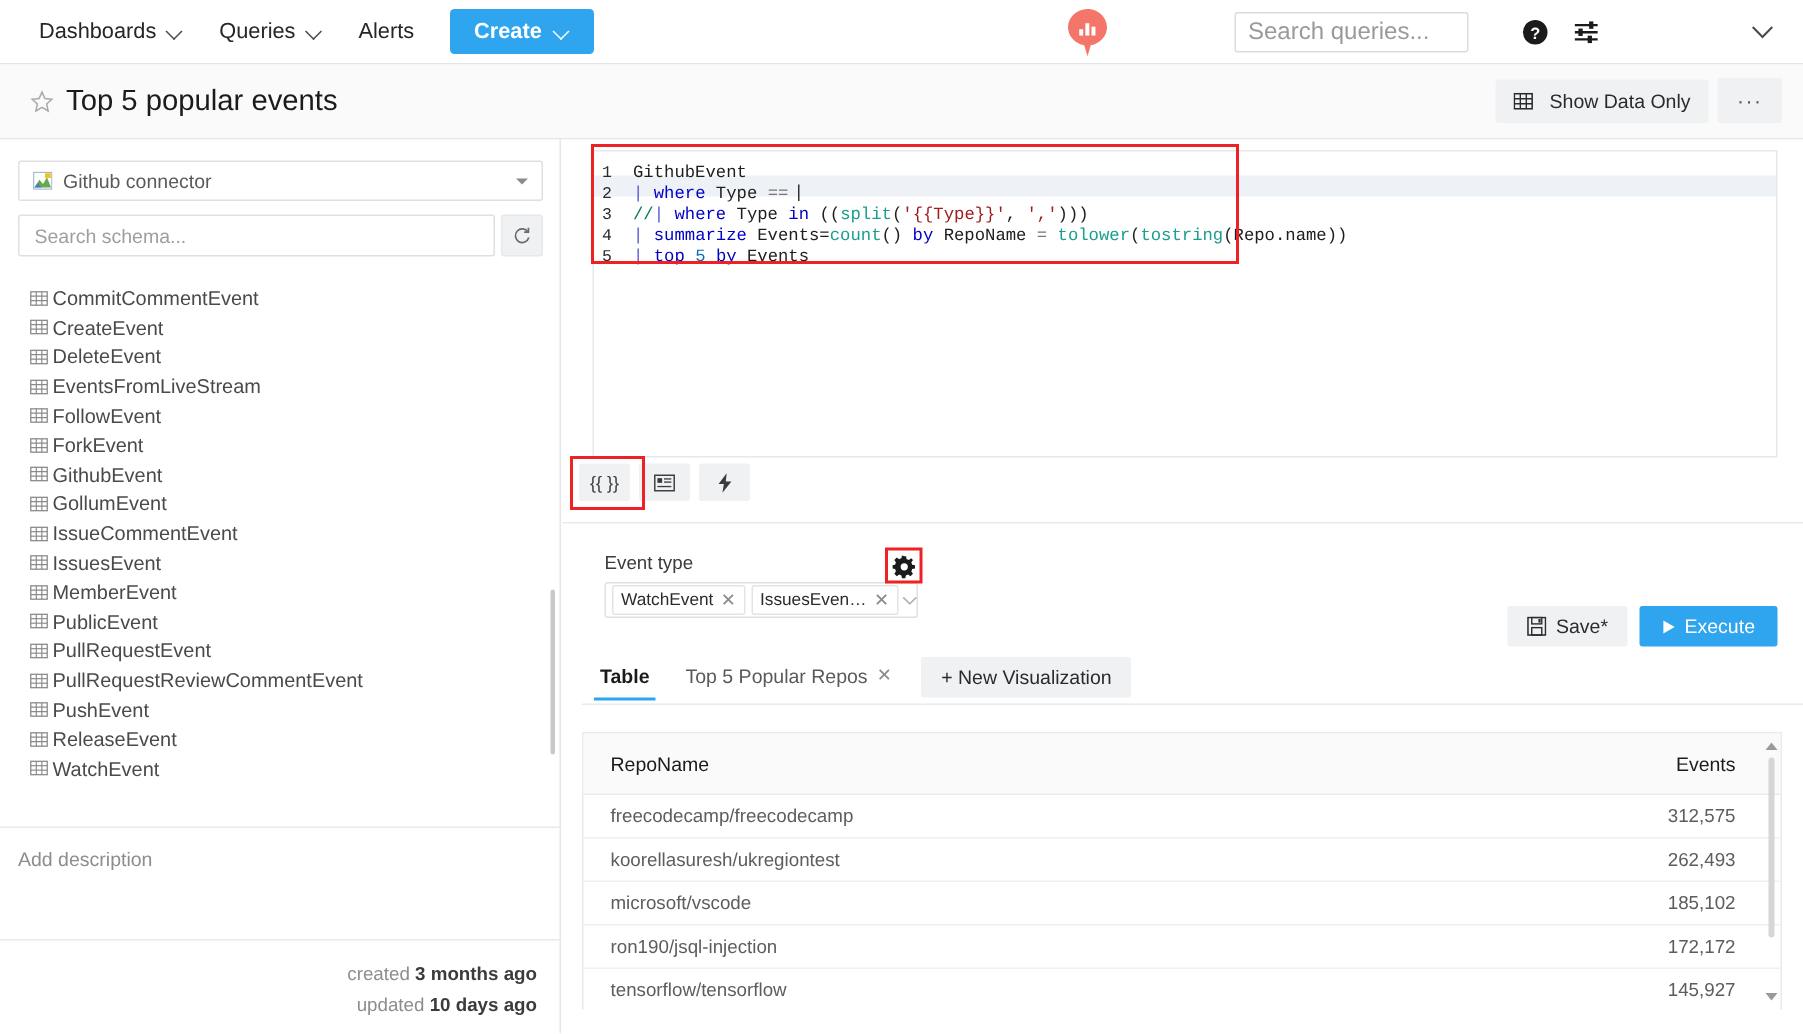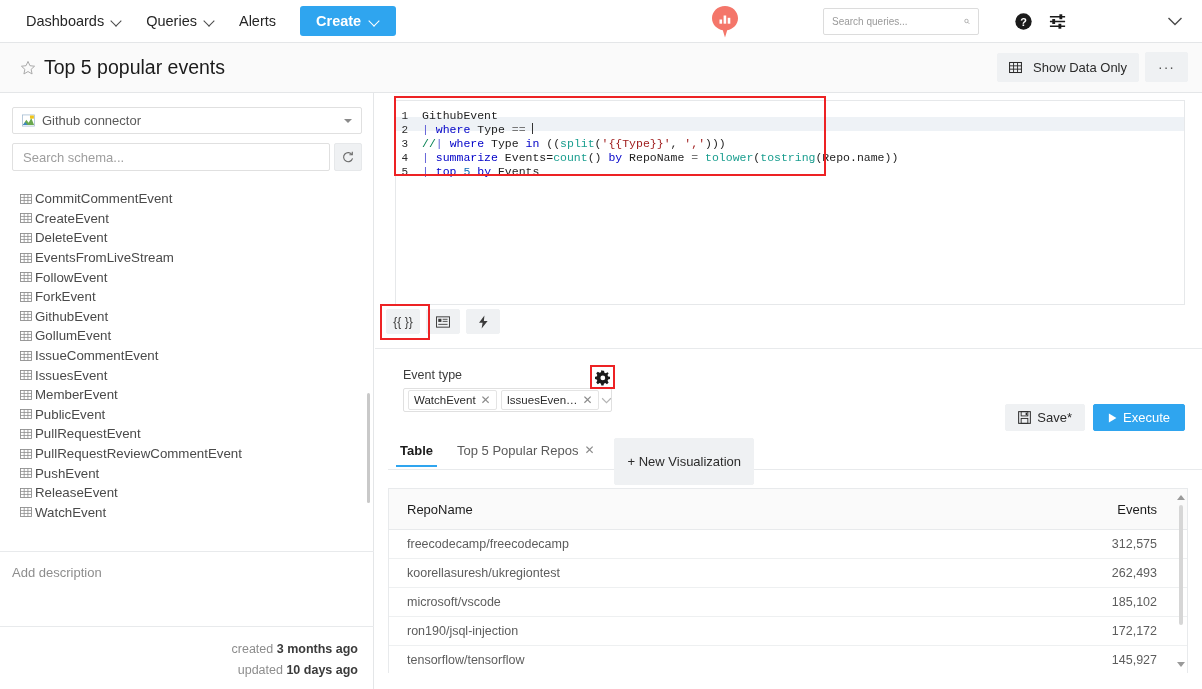--- a/index.html
+++ b/index.html
@@ -44,21 +44,21 @@
   .nav-right {
     position:absolute; right:0; top:0; height:43px;
     display:flex; align-items:center; gap:0; padding-right:10px;
   }
   .search-box {
     position:absolute; left:823px; top:8px; width:156px; height:27px;
     border:1px solid #dcdcdc; background:#fff; border-radius:2px;
     display:flex; align-items:center; padding:0 8px;
   }
   .search-box input {
-    border:none; outline:none; font-size:10px; color:#a21caf;
+    border:none; outline:none; font-size:16px; color:#a21caf;
     font-family:"Liberation Sans", sans-serif; flex:1; background:transparent;
   }
   .search-box input::placeholder { color:#9a9a9a; }
   .icon-btn {
     width:34px; height:43px; display:flex; align-items:center; justify-content:center;
     cursor:pointer;
   }
 
   
   .titlebar {
@@ -203,21 +203,21 @@
   .viz-tab {
     font-size:13px; color:#5a5a5a; padding:6px 12px 9px 12px; cursor:pointer;
     display:flex; gap:6px; position:relative;
   }
   .viz-tab.active { color:#1b1b1b; font-weight:700; }
   .viz-tab.active::after {
     content:""; position:absolute; left:8px; right:8px; bottom:0; height:2.5px; background:#2fa5ef;
   }
   .new-viz-btn {
     background:#eff1f3; border:1px solid #eff1f3; border-radius:2px; cursor:pointer;
-    font-size:13px; color:#2b2b2b; padding:15px 12px; margin-left:8px; margin-top:1px;
+    font-size:13px; color:#2b2b2b; padding:5px 12px; margin-left:8px; margin-top:1px;
   }
 
   
   .result-table {
     position:absolute; left:388px; top:488px; width:800px; height:185px;
     border:1px solid #e8eaec; border-bottom:none; background:#fff; overflow:hidden;
   }
   .rt-head {
     display:flex; height:41px; align-items:center; background:#fafafa;
     border-bottom:1px solid #e8eaec; font-size:13px; color:#1b1b1b;

